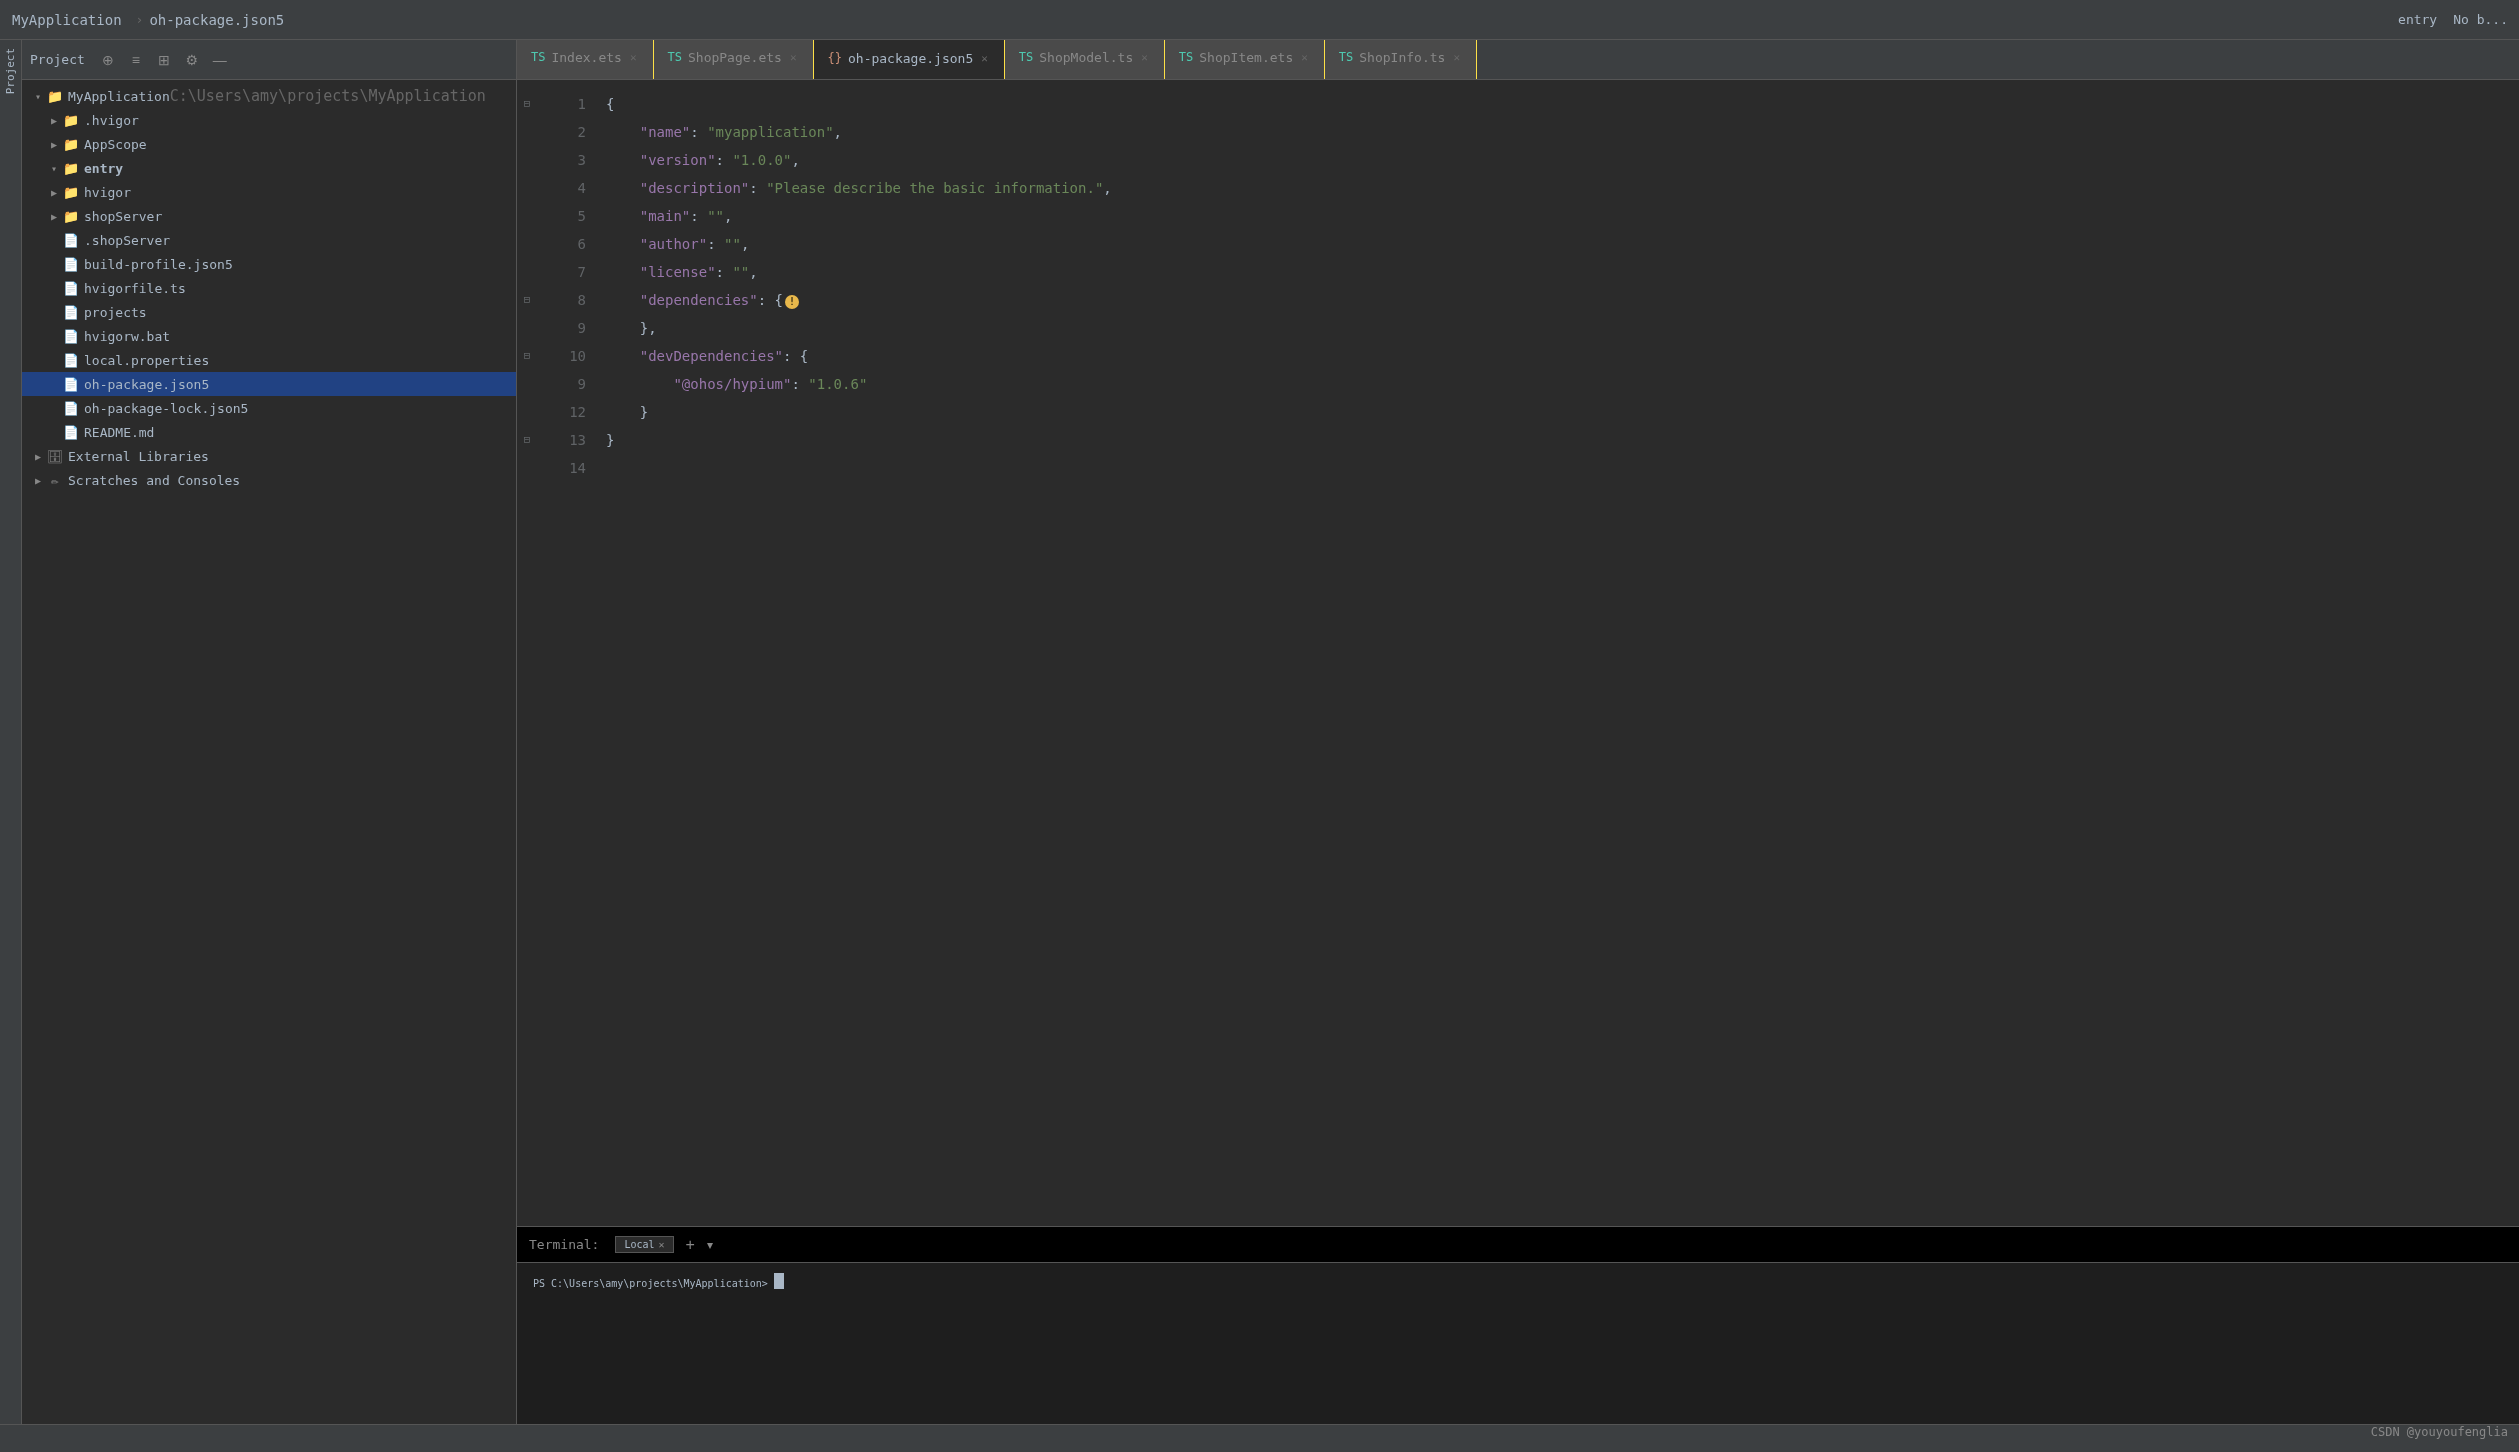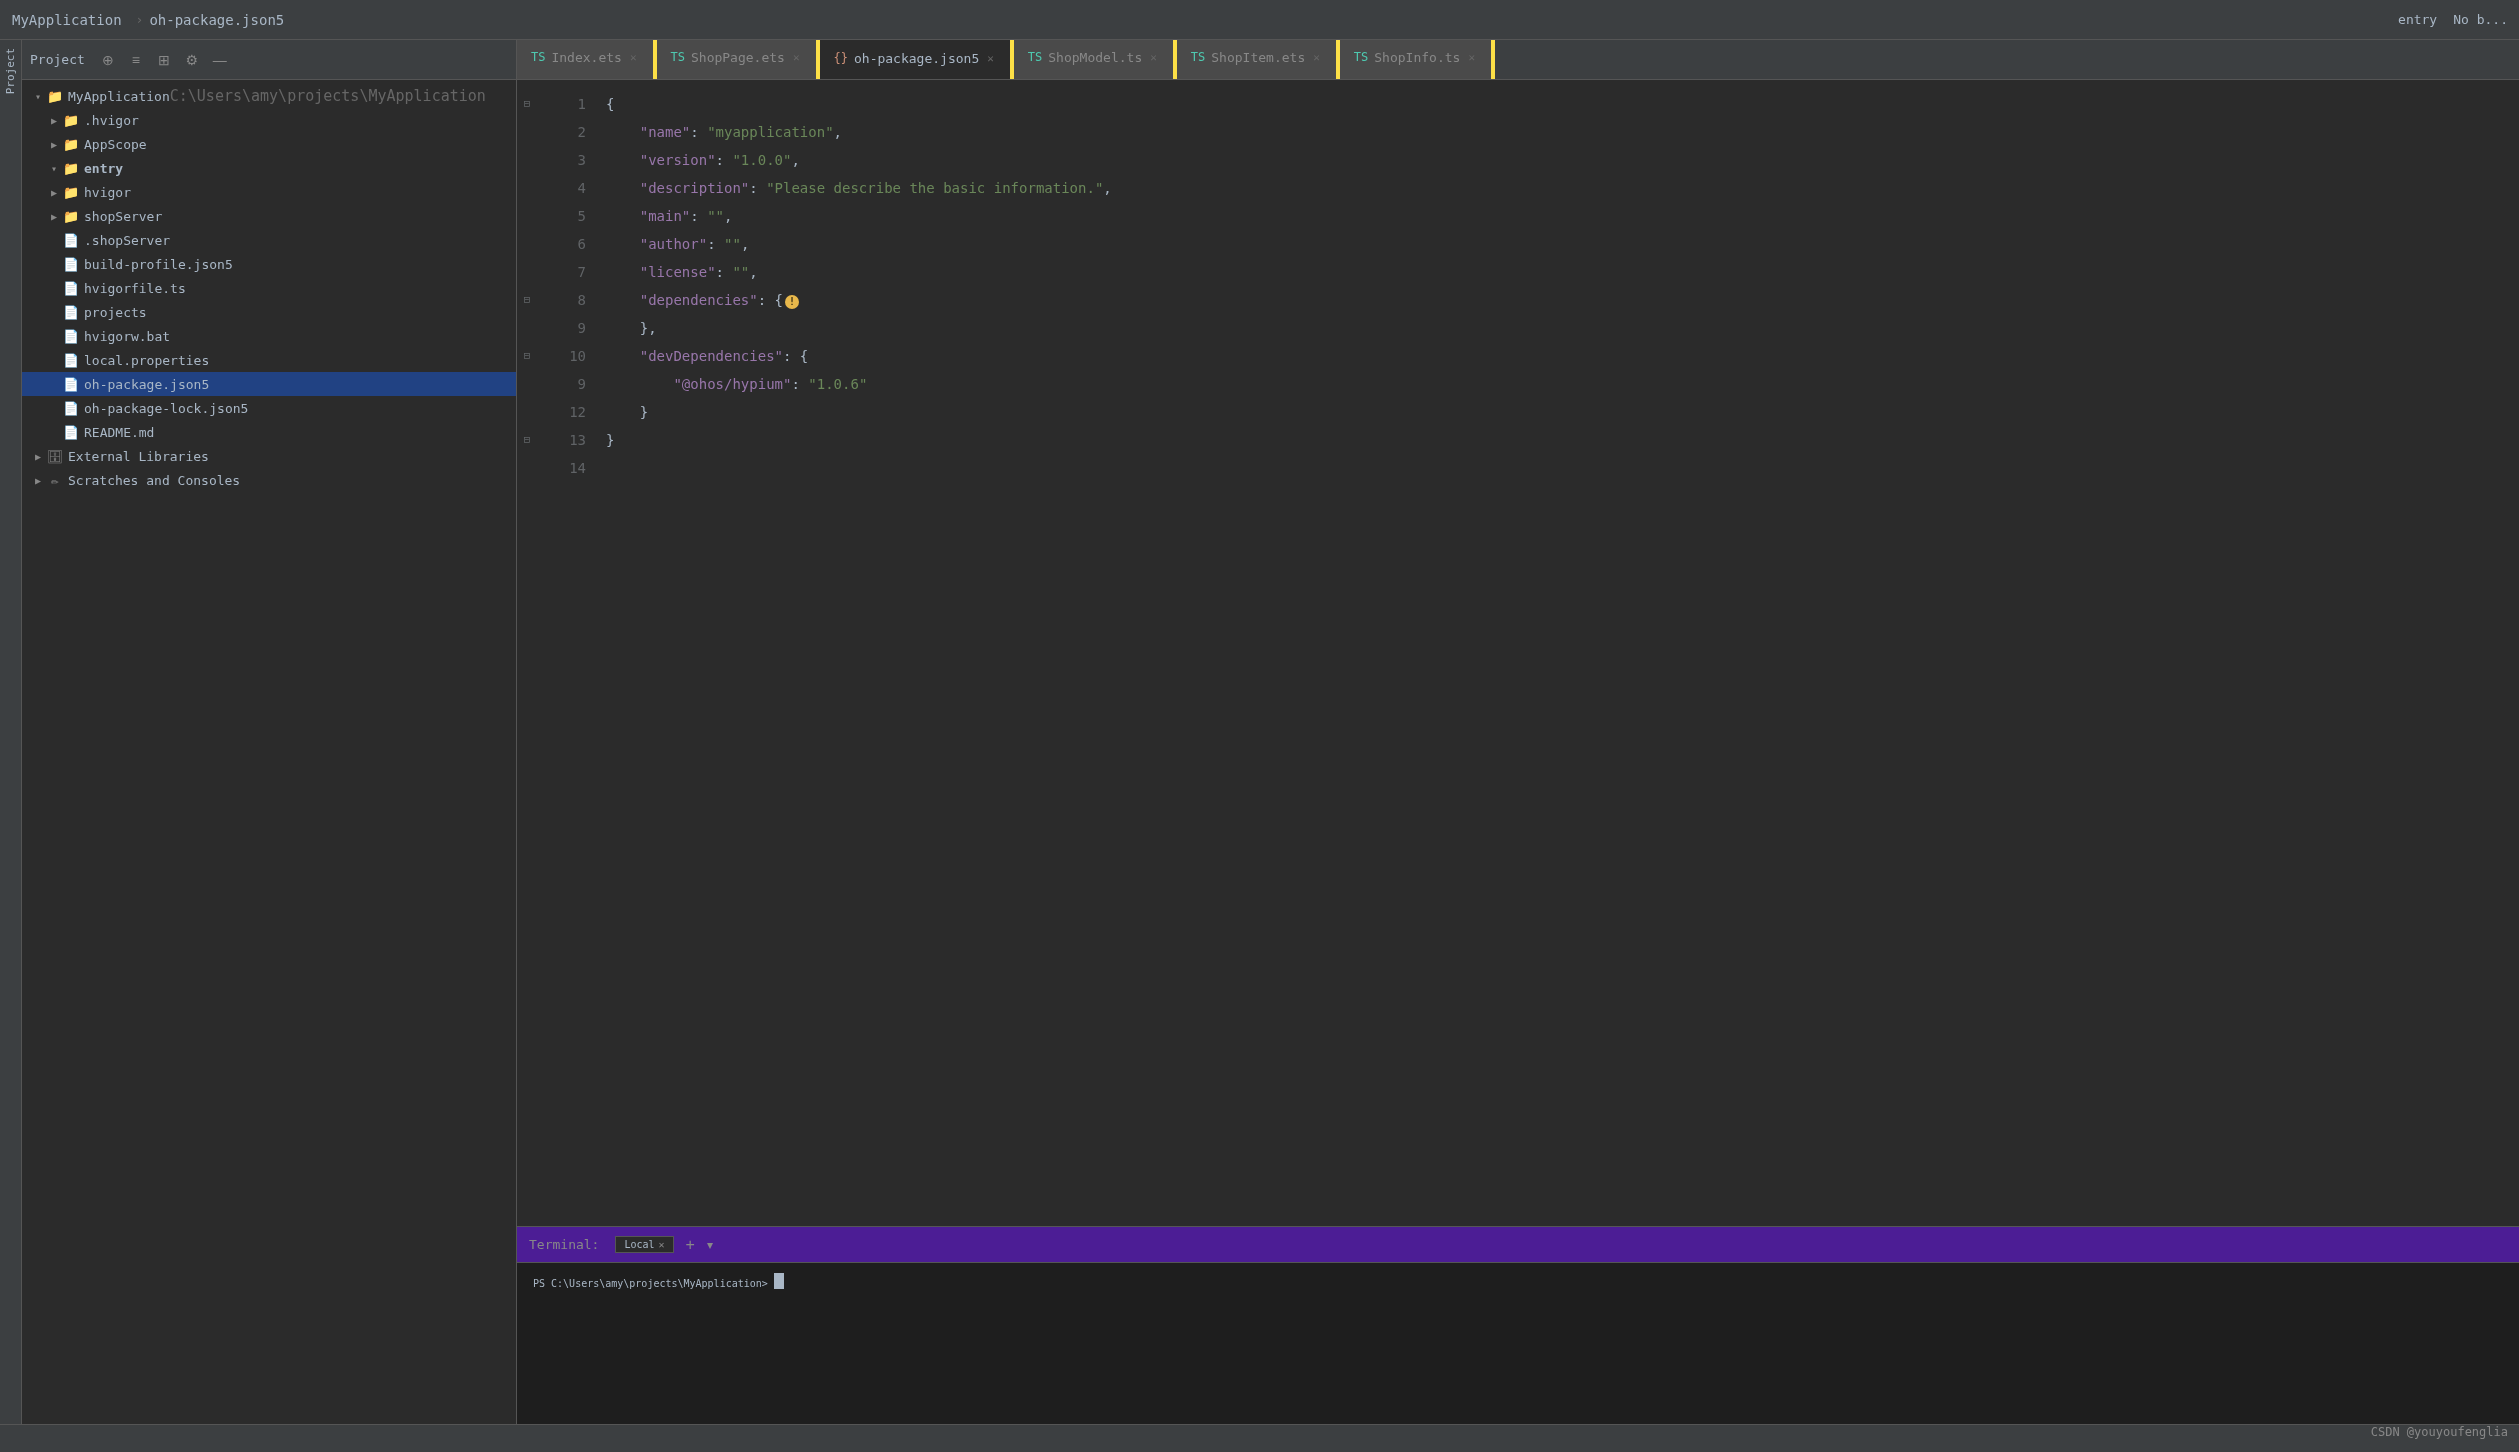--- a/index.html
+++ b/index.html
@@ -183,21 +183,21 @@
       border-bottom: 1px solid #555;
       flex-shrink: 0;
       overflow: hidden;
     }
     .tab {
       display: flex;
       align-items: center;
       padding: 16px 14px;
       height: 44px;
       background: #4a4a4a;
-      border-right: 4px solid #fde047;
+      border-right: 1px solid #fde047;
       cursor: pointer;
       color: #888;
       font-size: 13px;
       gap: 6px;
       flex-shrink: 0;
     }
     .tab.active {
       background: #2b2b2b;
       color: #a9b7c6;
       border-top: 2px solid #4a9eff;
@@ -267,21 +267,21 @@
     .bottom-panel {
       height: 198px;
       background: #1e1e1e;
       border-top: 1px solid #555;
       display: flex;
       flex-direction: column;
       flex-shrink: 0;
     }
     .terminal-tabs {
       height: 36px;
-      background: #4c1d95;
+      background: #000000;
       display: flex;
       align-items: center;
       padding: 0 12px;
       gap: 8px;
       border-bottom: 1px solid #555;
     }
     .terminal-label {
       color: #888;
       font-size: 13px;
       margin-right: 8px;

